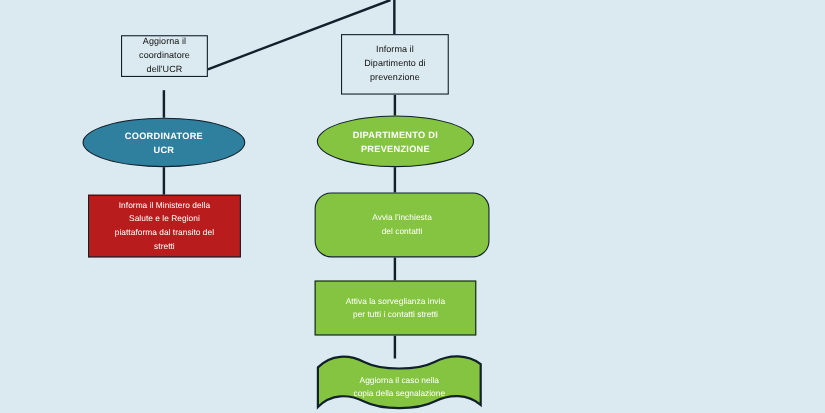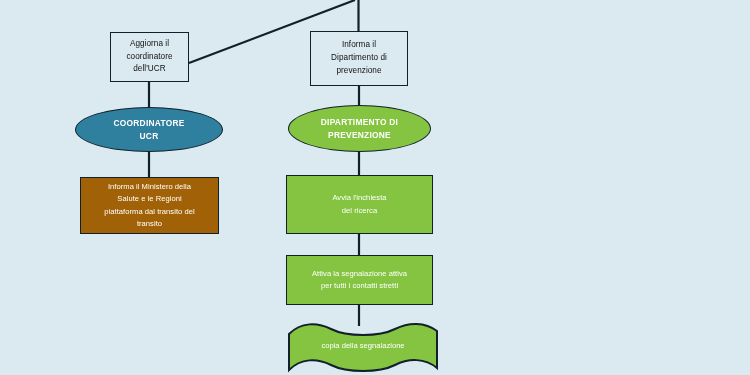--- a/index.html
+++ b/index.html
@@ -49,21 +49,21 @@
   .ellipse-blue { background: #2f7f9e; }
   .ellipse-green { background: #85c440; }
   .fill-box {
     border: 1.8px solid #11202b;
     color: #ffffff;
     font-size: 7.6px;
     line-height: 1.6;
     letter-spacing: 0.03px;
     padding: 2px 6px;
   }
-  .fill-blue { background: #a16207; }
+  .fill-blue { background: #b91c1c; }
   .fill-green { background: #85c440; }
   .doc-node {
     position: absolute;
     color: #ffffff;
     font-size: 7.6px;
     line-height: 1.6;
     text-align: center;
   }
   .doc-svg {
     position: absolute;
@@ -95,74 +95,75 @@
 
   <line x1="359" y1="86" x2="359" y2="105" stroke="#11202b" stroke-width="2.2"></line>
 
   <line x1="359" y1="152" x2="359" y2="175" stroke="#11202b" stroke-width="2.2"></line>
 
   <line x1="359" y1="234" x2="359" y2="255" stroke="#11202b" stroke-width="2.2"></line>
 
   <line x1="359" y1="305" x2="359" y2="326" stroke="#11202b" stroke-width="2.2"></line>
 </svg>
 
-<div class="node proc-box" style="left:110px; top:32px; width:79px; height:50px;">
+<div class="node proc-box" style="left:110px; top:32px; width:79px; height:38px;">
   <div>
     <span class="txt-line">Aggiorna il</span>
     <span class="txt-line">coordinatore</span>
     <span class="txt-line">dell'UCR</span>
   </div>
 </div>
 
 <div class="node ellipse ellipse-blue" style="left:75px; top:107px; width:148px; height:45px;">
   <div>
     <span class="txt-line">COORDINATORE</span>
     <span class="txt-line">UCR</span>
   </div>
 </div>
 
 <div class="node fill-box fill-blue" style="left:80px; top:177px; width:139px; height:57px;">
   <div>
     <span class="txt-line">Informa il Ministero della</span>
     <span class="txt-line">Salute e le Regioni</span>
     <span class="txt-line">piattaforma dal transito del</span>
-    <span class="txt-line">transito</span>
+    <span class="txt-line">stretti</span>
   </div>
 </div>
 
 <div class="node proc-box" style="left:310px; top:31px; width:98px; height:55px;">
   <div>
     <span class="txt-line">Informa il</span>
     <span class="txt-line">Dipartimento di</span>
     <span class="txt-line">prevenzione</span>
   </div>
 </div>
 
 <div class="node ellipse ellipse-green" style="left:288px; top:105px; width:143px; height:47px;">
   <div>
     <span class="txt-line">DIPARTIMENTO DI</span>
     <span class="txt-line">PREVENZIONE</span>
   </div>
 </div>
 
-<div class="node fill-box fill-green" style="left:286px; top:175px; width:147px; height:59px;">
+<div class="node fill-box fill-green" style="left:286px; top:175px; width:159px; height:59px;border-radius:15px;">
   <div>
     <span class="txt-line">Avvia l'inchiesta</span>
-    <span class="txt-line">del ricerca</span>
+    <span class="txt-line">del contatti</span>
   </div>
 </div>
 
 <div class="node fill-box fill-green" style="left:286px; top:255px; width:147px; height:50px;">
   <div>
-    <span class="txt-line">Attiva la segnalazione attiva</span>
+    <span class="txt-line">Attiva la sorveglianza invia</span>
     <span class="txt-line">per tutti i contatti stretti</span>
   </div>
 </div>
 
 <div class="doc-node" style="left:287px; top:322px; width:152px; height:58px;">
   <svg class="doc-svg" width="152" height="58" viewBox="0 0 152 58" xmlns="http://www.w3.org/2000/svg">
     <path d="M 2,12 C 14,0 30,0 44,7 C 60,15 92,15 108,7 C 122,0 138,0 150,9
              L 150,46 C 138,36 122,36 108,43 C 92,51 60,51 44,43 C 30,36 14,36 2,48 Z" fill="#85c440" stroke="#11202b" stroke-width="2"></path>
   </svg>
   <div class="doc-text">
+    <span class="txt-line">Aggiorna il caso nella</span>
     <span class="txt-line">copia della segnalazione</span>
   </div>
 </div>
 
 </body></html>

